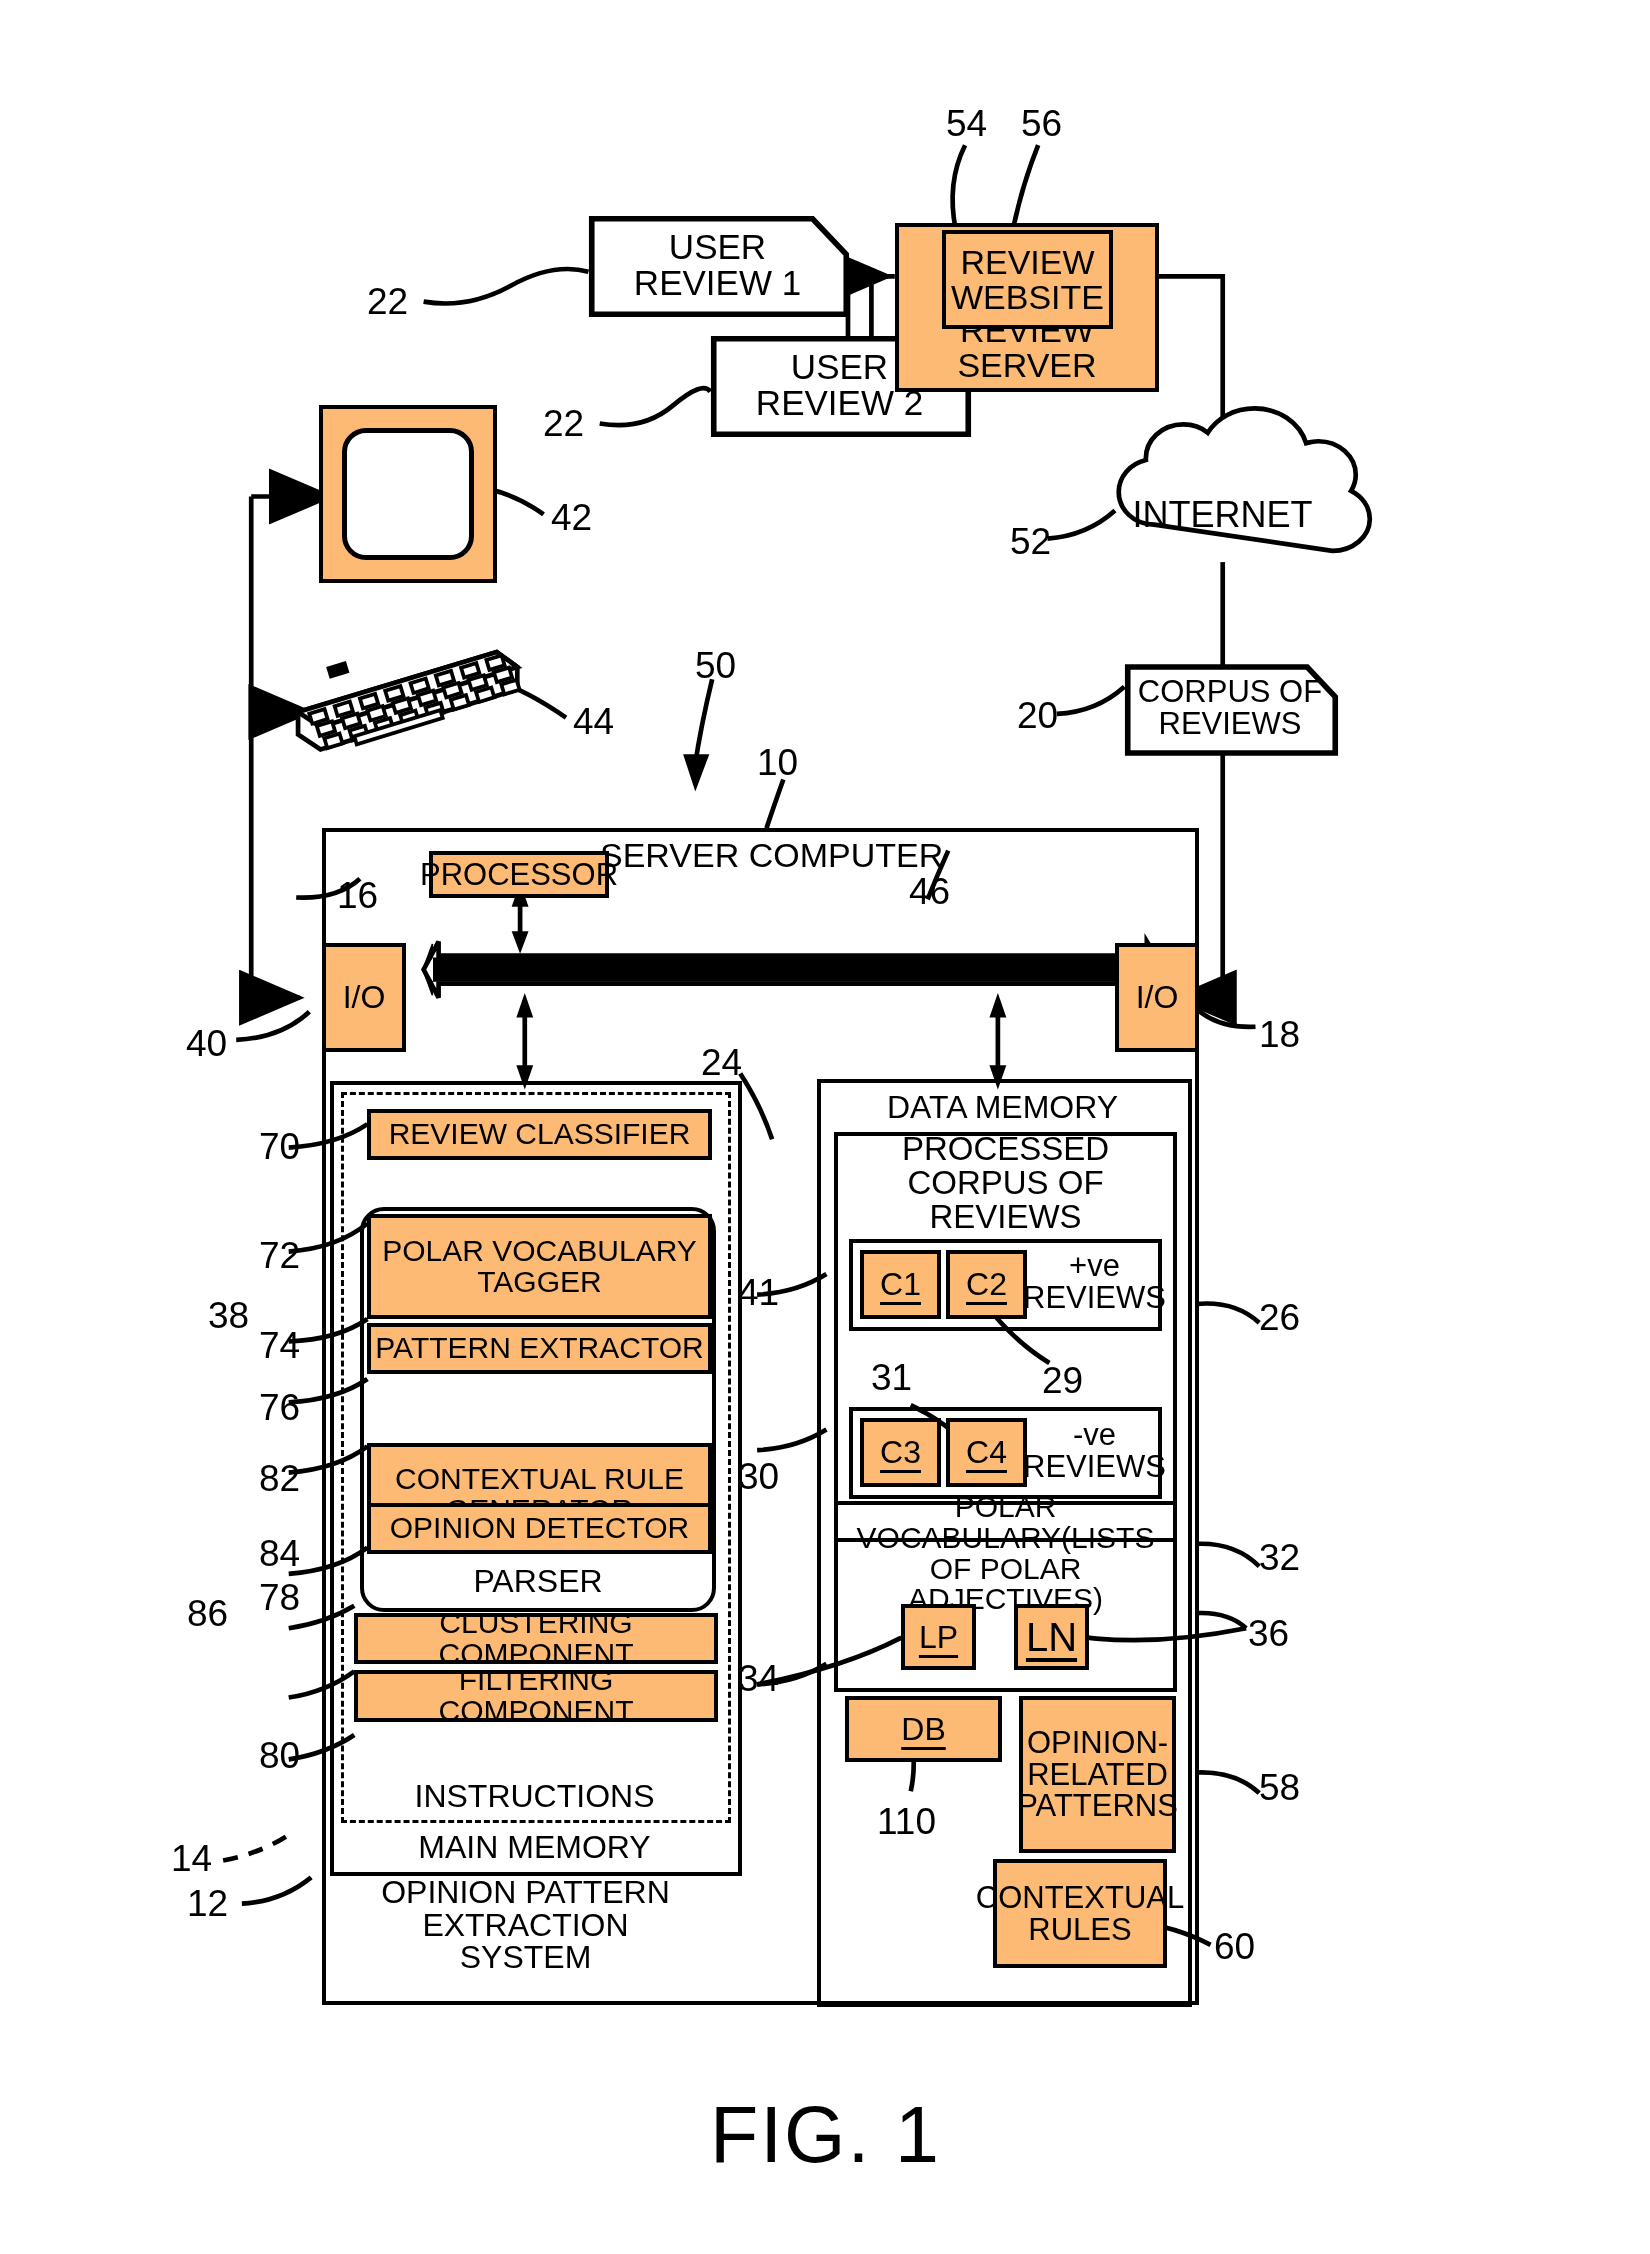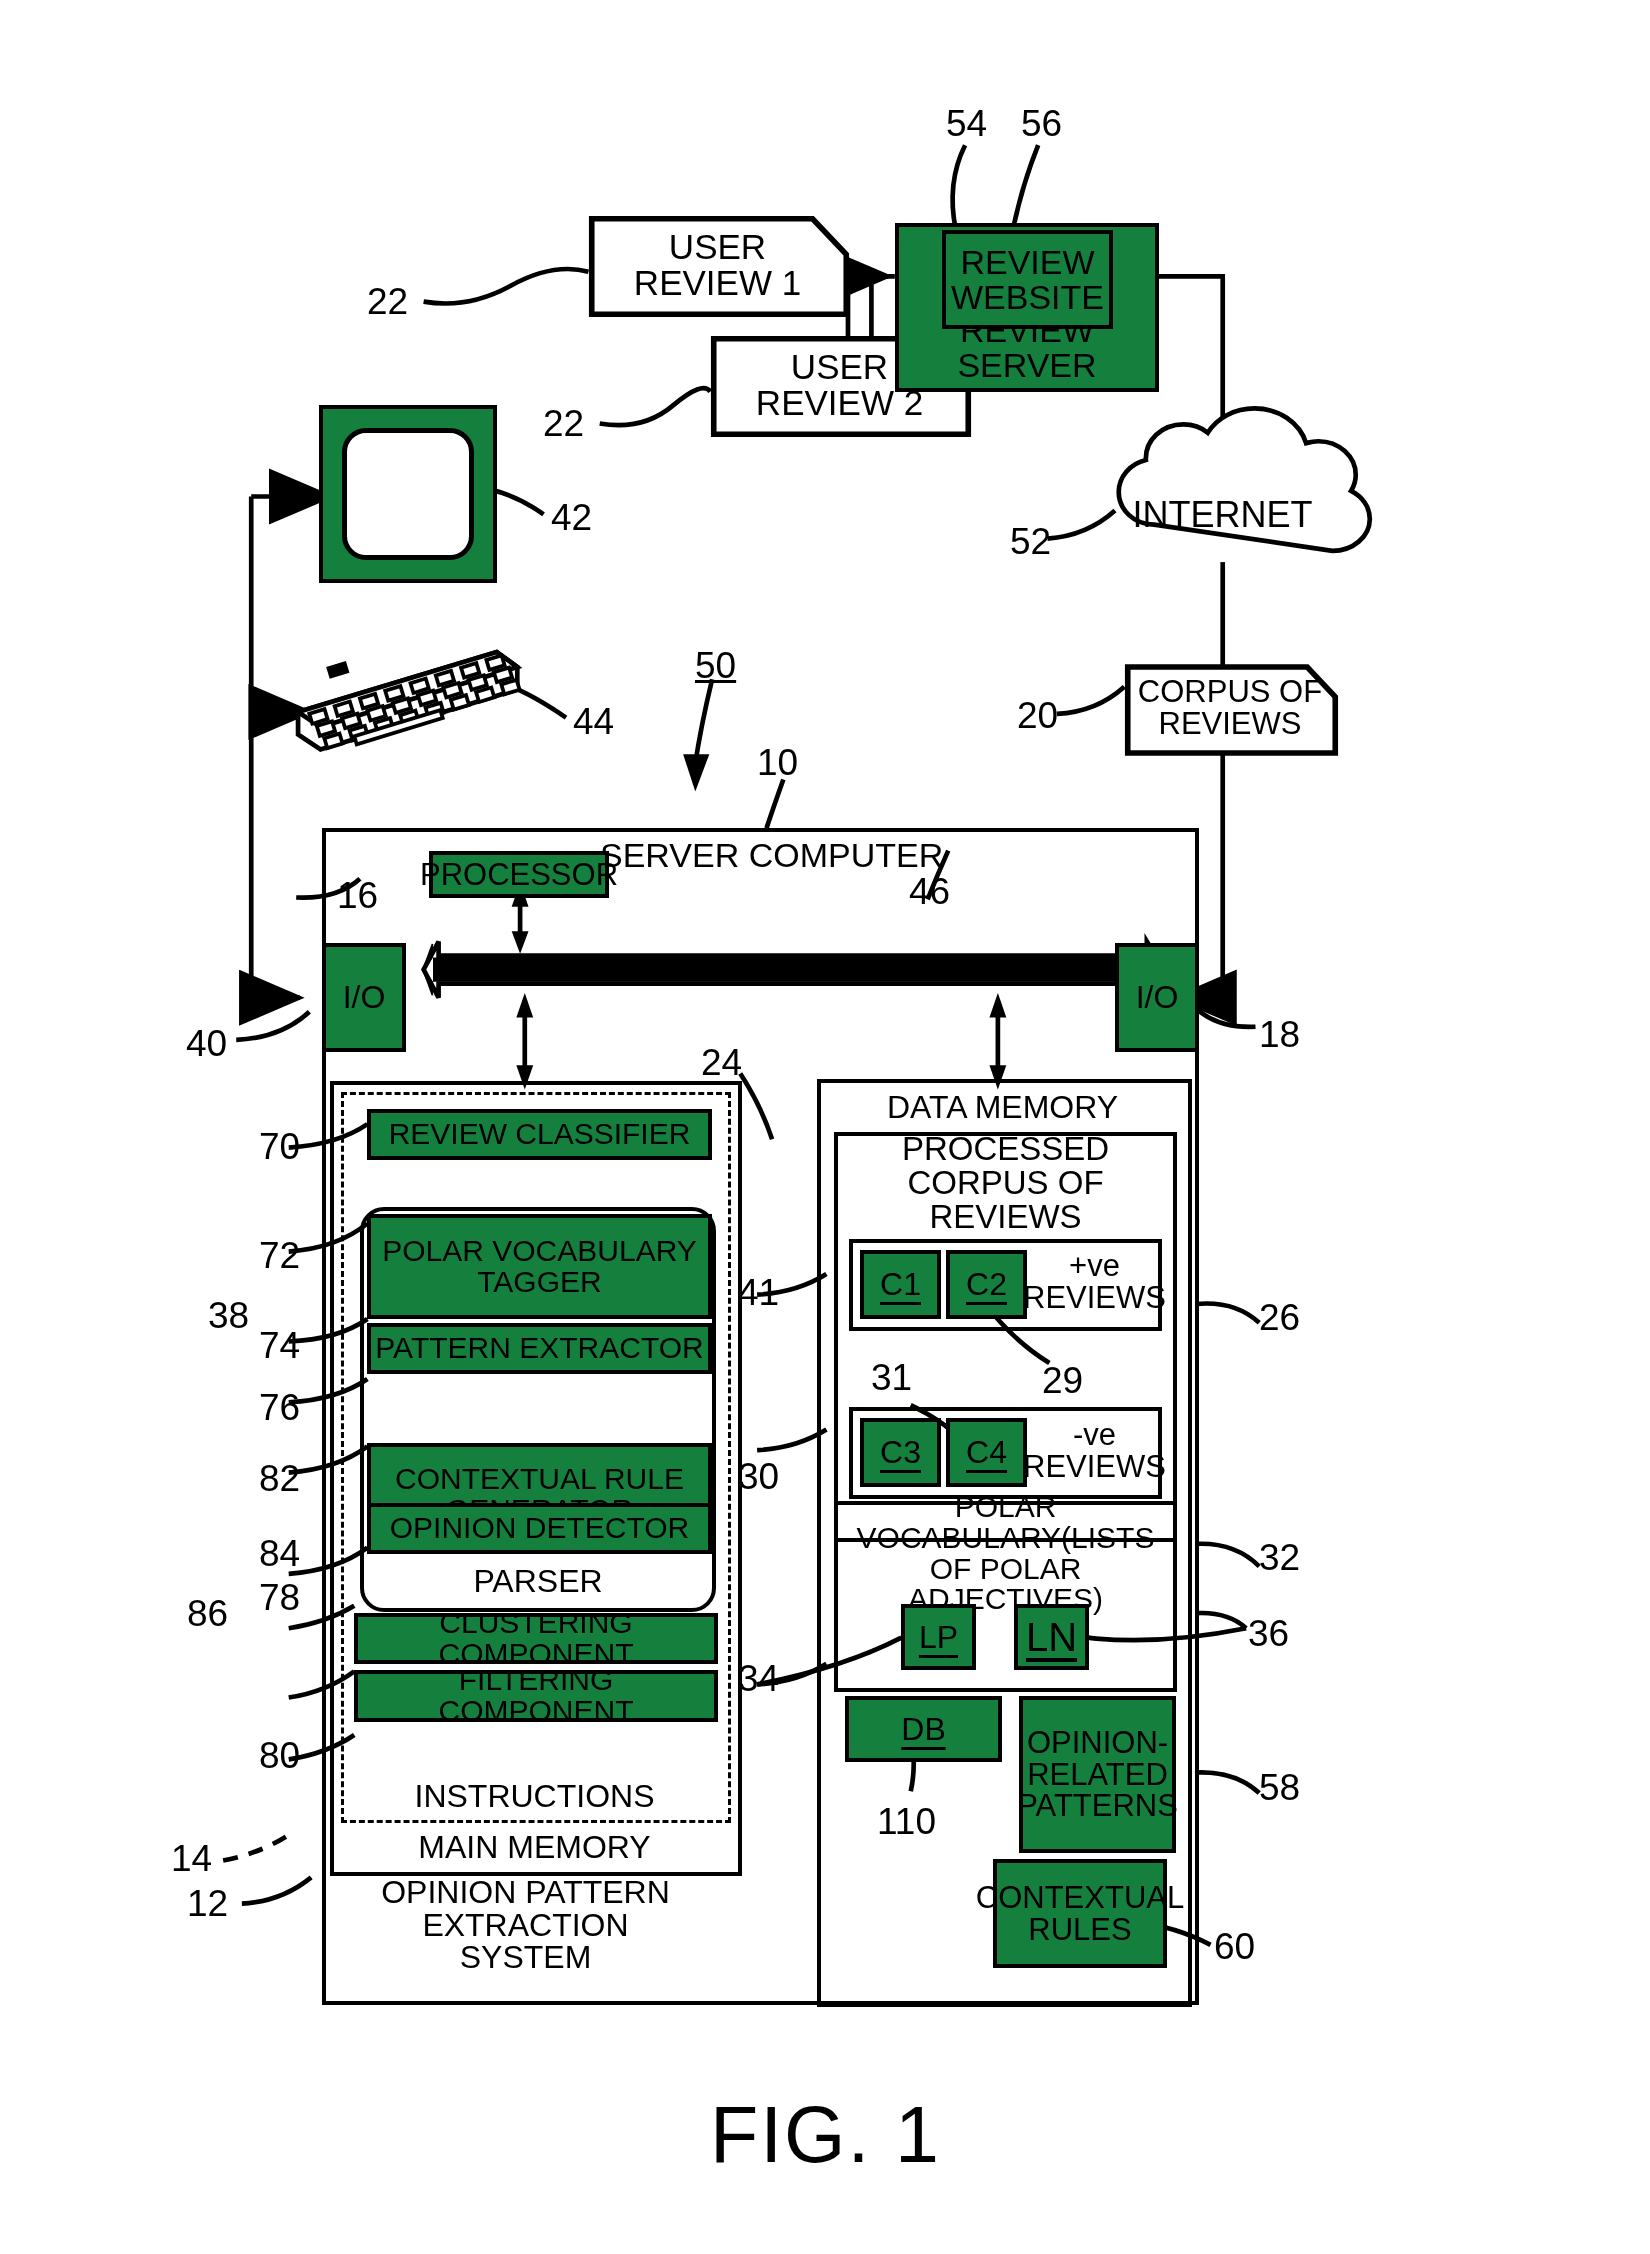--- a/index.html
+++ b/index.html
@@ -4,21 +4,21 @@
 <title>FIG. 1 — Opinion Pattern Extraction System</title>
 <style>
   html,body{margin:0;padding:0;background:#fff;}
   body{
     width:1651px;height:2254px;position:relative;overflow:hidden;
     font-family:"Liberation Sans", sans-serif;color:#000;
   }
   #stage{position:absolute;left:0;top:0;width:1651px;height:2254px;}
   
   .node{position:absolute;box-sizing:border-box;}
-  .bx{position:absolute;box-sizing:border-box;border:3.7px solid #000;background:#15803d;
+  .bx{position:absolute;box-sizing:border-box;border:3.7px solid #000;background:#fdba74;
       display:flex;align-items:center;justify-content:center;text-align:center;
       font-family:"Liberation Sans", sans-serif; line-height:1.02; }
   .bx.thick{border-width:4.7px;}
   .plain{position:absolute;box-sizing:border-box;background:transparent;border:none;
       display:flex;align-items:center;justify-content:center;text-align:center;
       font-family:"Liberation Sans", sans-serif; line-height:1.02;}
   .ref{position:absolute;font-family:"Liberation Sans", sans-serif;font-size:37px;
        color:#000;letter-spacing:0px;white-space:nowrap;}
   .lbl{white-space:pre-line;}
   svg.ov{position:absolute;left:0;top:0;width:1651px;height:2254px;pointer-events:none;}
@@ -236,21 +236,21 @@
 REVIEWS</div>
   </div>
   <div class="ref" style="left:1017px;top:695px;">20</div>
 
   <div class="bx thick" style="left:319px;top:405px;width:178px;height:178px;">
     <div style="width:122px;height:122px;border:5.6px solid #000;border-radius:24px;background:#fff;"></div>
   </div>
   <div class="ref" style="left:551px;top:497px;">42</div>
   <div class="ref" style="left:573px;top:701px;">44</div>
 
-  <div class="ref" style="left:695px;top:645px;text-decoration:underline;">50</div>
+  <div class="ref" style="left:695px;top:645px;">50</div>
   <div class="ref" style="left:757px;top:742px;">10</div>
 
   <div class="bx thick" style="left:322px;top:828px;width:877px;height:1177px;background:transparent;"></div>
   <div class="plain" style="left:600px;top:834px;width:356px;height:43px;font-size:34px;justify-content:flex-start;">SERVER COMPUTER</div>
 
   <div class="bx thick" style="left:429px;top:851px;width:180px;height:47px;font-size:31px;">PROCESSOR</div>
   <div class="ref" style="left:337px;top:875px;">16</div>
 
   <div class="plain" style="left:693px;top:948px;width:169px;height:43px;font-size:36px;">BUS</div>
   <div class="ref" style="left:909px;top:871px;">46</div>

